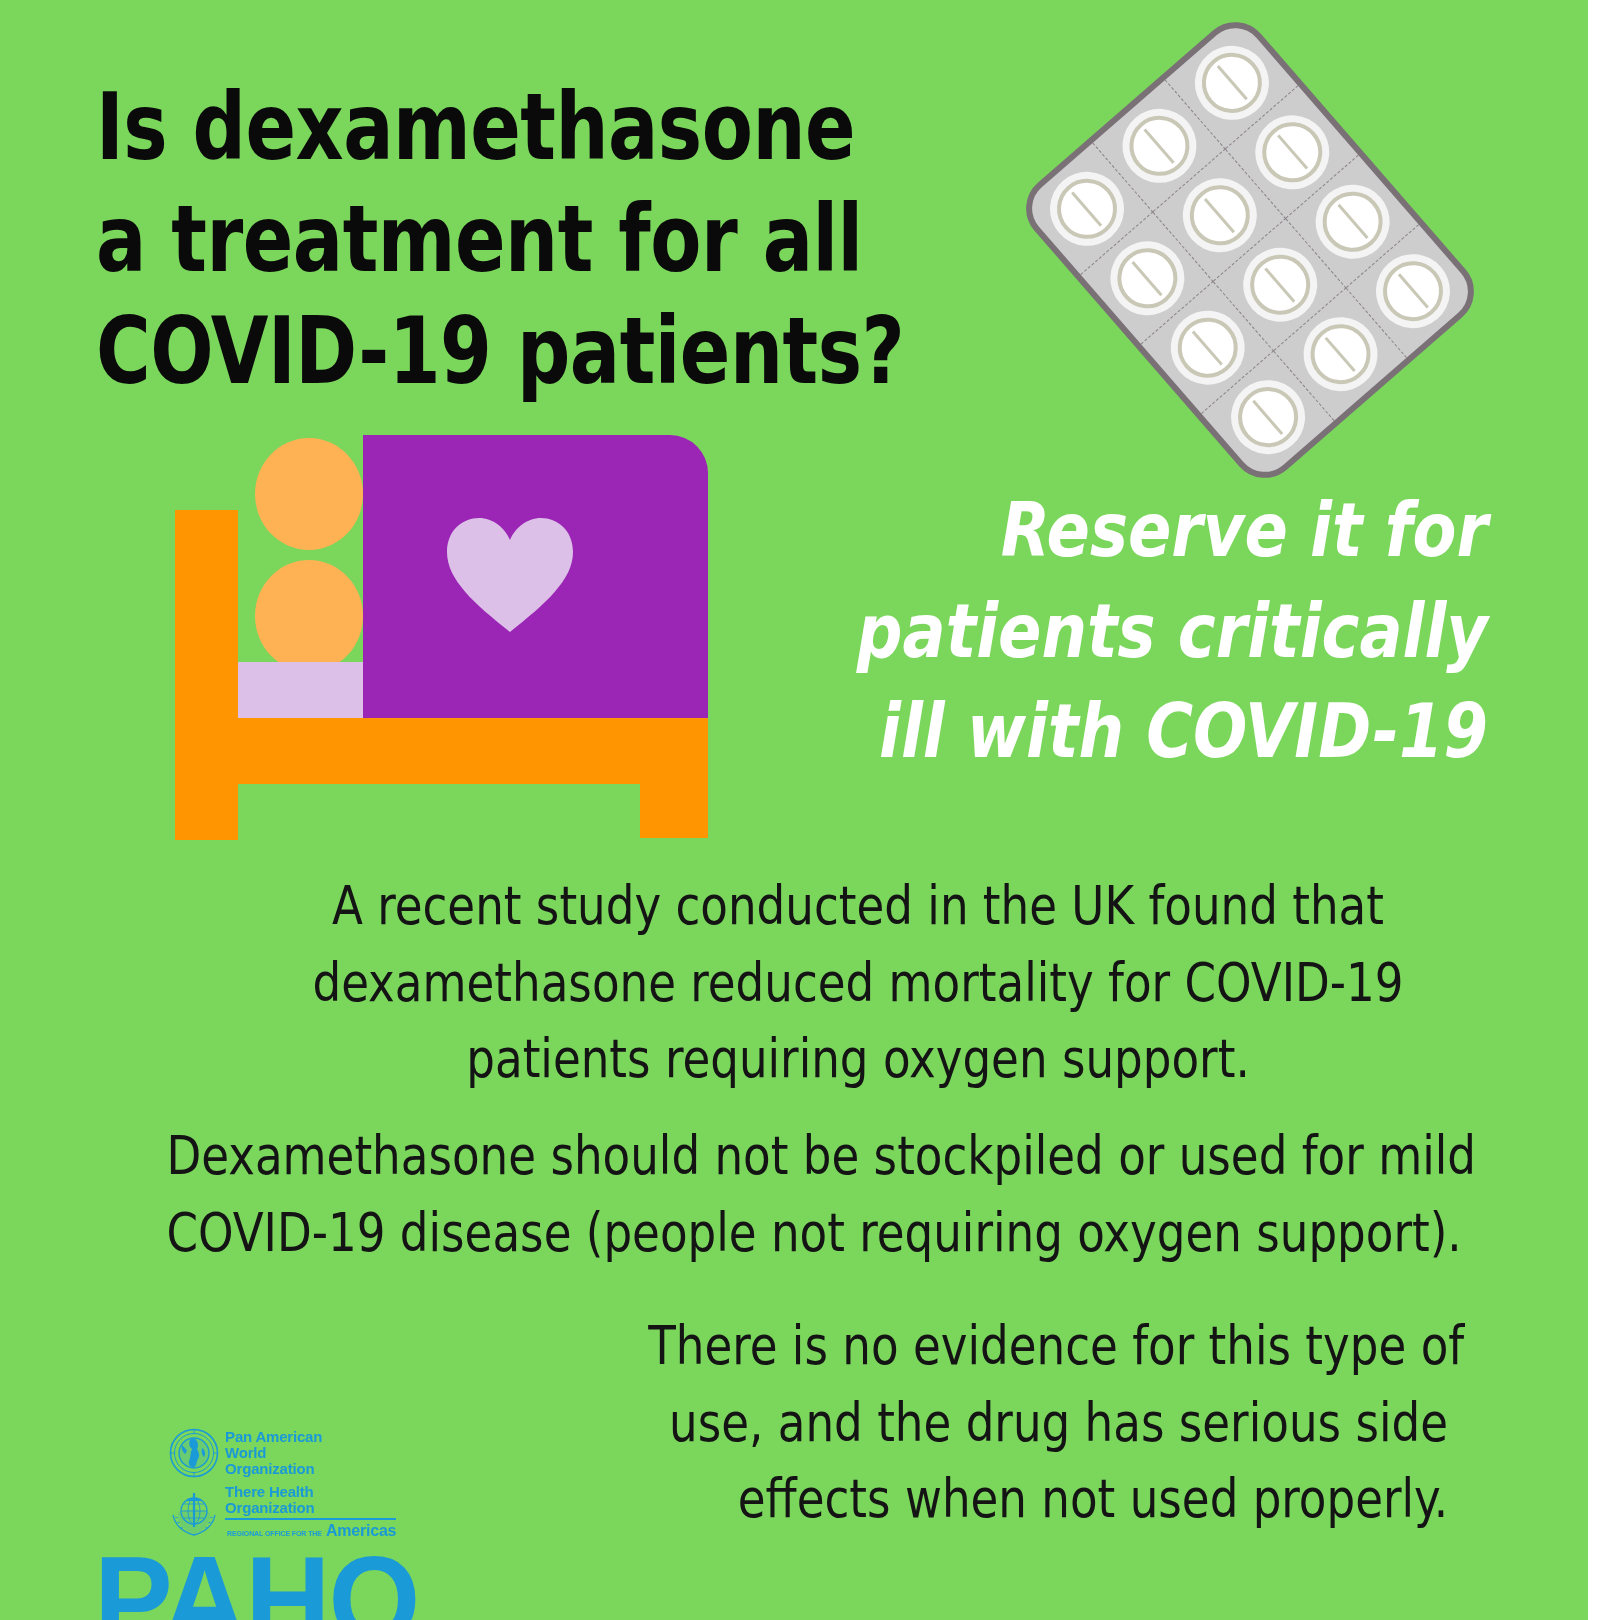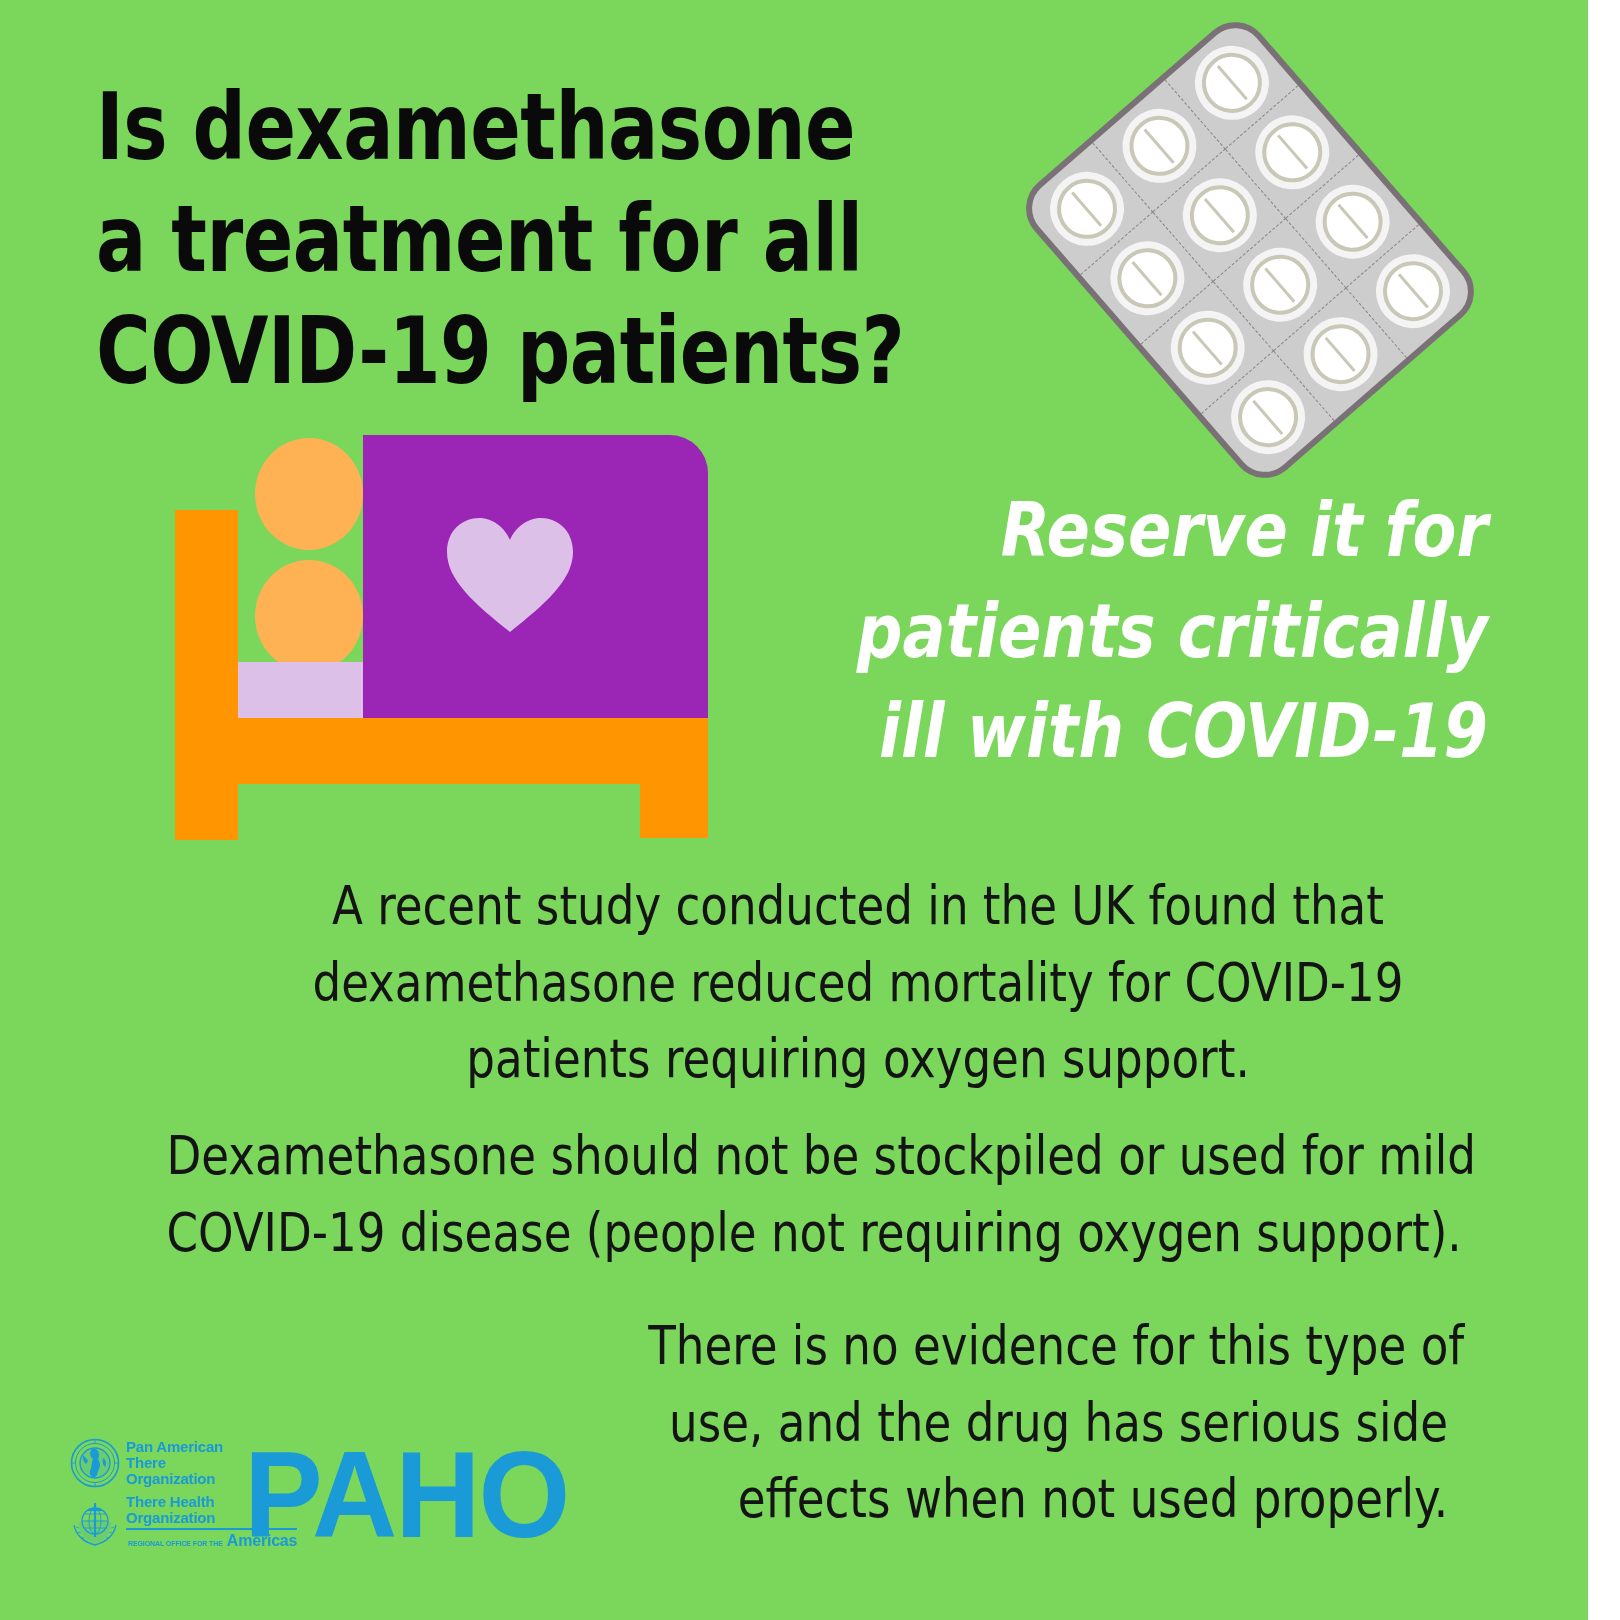--- a/index.html
+++ b/index.html
@@ -234,20 +234,21 @@
   }
 
   
   #paho-logo {
     position: absolute;
     left: 70px;
     top: 1428px;
     height: 132px;
     display: flex;
     align-items: center;
+    flex-direction: column;
   }
   #paho-emblems {
     width: 150px;
     display: flex;
     flex-direction: column;
     justify-content: center;
     gap: 6px;
   }
   .emblem-row {
     display: flex;
@@ -441,21 +442,21 @@
             <g stroke="#1A9AD7" stroke-width="0.9" fill="none">
               <line x1="25" y1="1.5" x2="25" y2="5.5"></line>
               <line x1="25" y1="44.5" x2="25" y2="48.5"></line>
               <line x1="1.5" y1="25" x2="5.5" y2="25"></line>
               <line x1="44.5" y1="25" x2="48.5" y2="25"></line>
             </g>
           </svg>
         </div>
         <div class="emblem-text">
           <span class="et-line">Pan American</span>
-          <span class="et-line">There</span>
+          <span class="et-line">World</span>
           <span class="et-line">Organization</span>
         </div>
       </div>
 
       <div class="emblem-row">
         <div class="emblem">
           <svg viewBox="0 0 50 50" xmlns="http://www.w3.org/2000/svg" aria-hidden="true">
             <path d="M25 47 C 13 43, 8 34, 9 25 L 25 22 L 41 25 C 42 34, 37 43, 25 47 Z" fill="#1A9AD7" opacity="0.14"></path>
             <circle cx="25" cy="24" r="13" fill="none" stroke="#1A9AD7" stroke-width="1.3"></circle>
             <ellipse cx="25" cy="24" rx="6" ry="13" fill="none" stroke="#1A9AD7" stroke-width="0.9"></ellipse>

